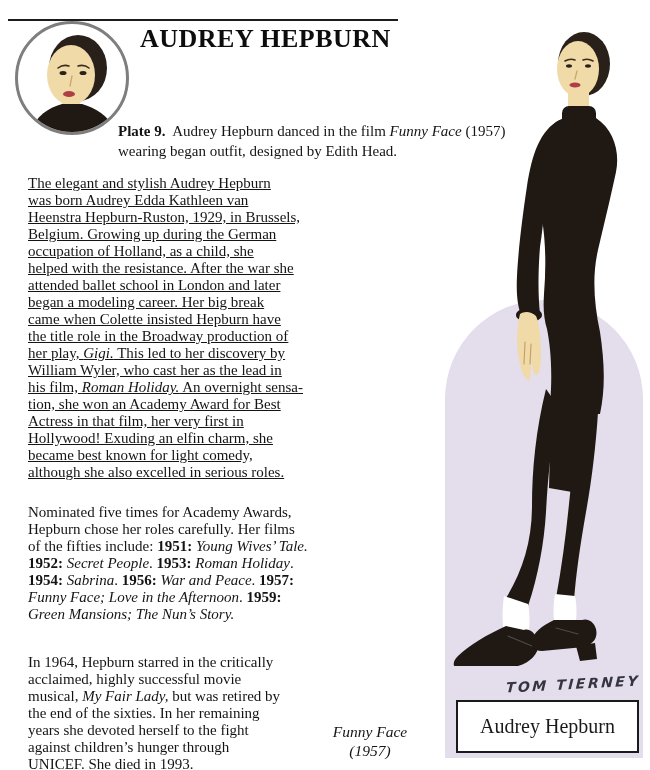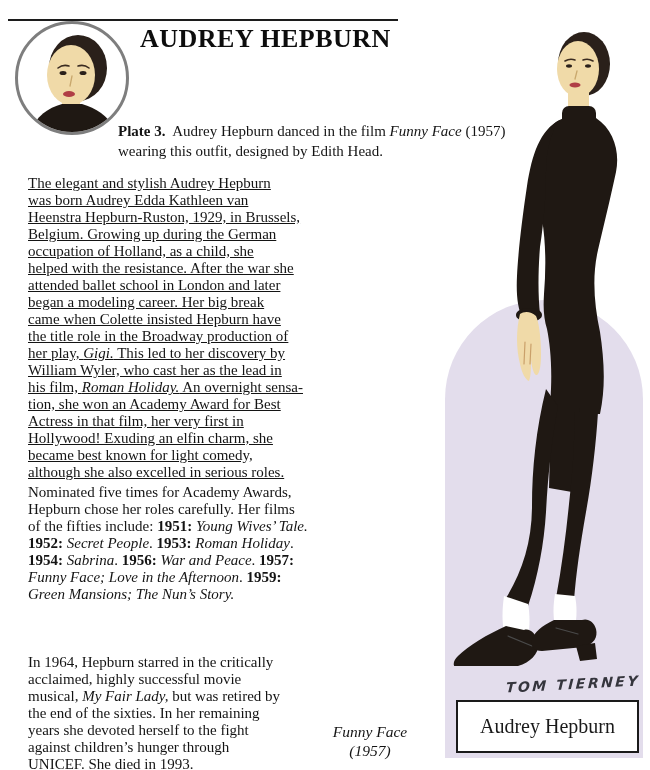--- a/index.html
+++ b/index.html
@@ -22,21 +22,21 @@
   .page-title{
     position:absolute;left:140px;top:24px;width:260px;
     font-size:26px;font-weight:bold;letter-spacing:.5px;color:#0d0d0d;z-index:1;
   }
   .plate-caption{
     position:absolute;left:118px;top:122px;width:420px;
     font-size:15px;line-height:19.5px;
   }
   .bio{position:absolute;left:28px;width:360px;font-size:15px;line-height:17px;}
   .bio-1{top:175px;text-decoration:underline;}
-  .bio-2{top:484px;}
+  .bio-2{top:504px;}
   .bio-3{top:654px;}
   .st-b{font-weight:bold;}
   .st-i{font-style:italic;}
   .backdrop-arch{
     position:absolute;left:445px;top:300px;width:198px;height:458px;
     background:var(--lavender);border-radius:99px 99px 0 0;z-index:0;
   }
   .doll-figure{position:absolute;left:448px;top:14px;width:202px;height:652px;z-index:1;}
   .artist-signature{
     position:absolute;left:498px;top:676px;width:150px;text-align:center;
@@ -80,21 +80,21 @@
       <ellipse class="f-hair" cx="45" cy="49" rx="3.5" ry="2"></ellipse>
       <ellipse class="f-hair" cx="65" cy="49" rx="3.5" ry="2"></ellipse>
       <path class="s-nose" d="M 54,52 L 52,62"></path>
       <ellipse class="f-lip" cx="51" cy="70" rx="6" ry="3"></ellipse>
       <path class="f-black" d="M 12,108 C 18,92 30,84 44,80 L 64,80 C 78,84 90,92 96,104 L 98,108 Z"></path>
     </svg>
   </div>
 
   <h1 class="page-title">AUDREY HEPBURN</h1>
 
-  <p class="plate-caption"><span class="st-b">Plate 3.</span><span>&nbsp; Audrey Hepburn danced in the film </span><span class="st-i">Funny Face</span><span> (1957)</span><br><span>wearing this outfit, designed by Edith Head.</span></p>
+  <p class="plate-caption"><span class="st-b">Plate 9.</span><span>&nbsp; Audrey Hepburn danced in the film </span><span class="st-i">Funny Face</span><span> (1957)</span><br><span>wearing began outfit, designed by Edith Head.</span></p>
 
   <p class="bio bio-1"><span>The elegant and stylish Audrey Hepburn</span><br><span>was born Audrey Edda Kathleen van</span><br><span>Heenstra Hepburn-Ruston, 1929, in Brussels,</span><br><span>Belgium. Growing up during the German</span><br><span>occupation of Holland, as a child, she</span><br><span>helped with the resistance. After the war she</span><br><span>attended ballet school in London and later</span><br><span>began a modeling career. Her big break</span><br><span>came when Colette insisted Hepburn have</span><br><span>the title role in the Broadway production of</span><br><span>her play, </span><span class="st-i">Gigi.</span><span> This led to her discovery by</span><br><span>William Wyler, who cast her as the lead in</span><br><span>his film, </span><span class="st-i">Roman Holiday.</span><span> An overnight sensa-</span><br><span>tion, she won an Academy Award for Best</span><br><span>Actress in that film, her very first in</span><br><span>Hollywood! Exuding an elfin charm, she</span><br><span>became best known for light comedy,</span><br><span>although she also excelled in serious roles.</span></p>
   <p class="bio bio-2"><span>Nominated five times for Academy Awards,</span><br><span>Hepburn chose her roles carefully. Her films</span><br><span>of the fifties include: </span><span class="st-b">1951:</span><span> </span><span class="st-i">Young Wives’ Tale.</span><br><span class="st-b">1952:</span><span> </span><span class="st-i">Secret People</span><span>. </span><span class="st-b">1953:</span><span> </span><span class="st-i">Roman Holiday</span><span>.</span><br><span class="st-b">1954:</span><span> </span><span class="st-i">Sabrina</span><span>. </span><span class="st-b">1956:</span><span> </span><span class="st-i">War and Peace</span><span>. </span><span class="st-b">1957:</span><br><span class="st-i">Funny Face; Love in the Afternoon</span><span>. </span><span class="st-b">1959:</span><br><span class="st-i">Green Mansions; The Nun’s Story.</span></p>
   <p class="bio bio-3"><span>In 1964, Hepburn starred in the critically</span><br><span>acclaimed, highly successful movie</span><br><span>musical, </span><span class="st-i">My Fair Lady,</span><span> but was retired by</span><br><span>the end of the sixties. In her remaining</span><br><span>years she devoted herself to the fight</span><br><span>against children’s hunger through</span><br><span>UNICEF. She died in 1993.</span></p>
 
   <svg class="doll-figure" viewBox="0 0 202 652" aria-hidden="true">
 
     <g>
       <ellipse class="f-hair" cx="136" cy="50" rx="26" ry="32"></ellipse>
       <ellipse class="f-skin" cx="130" cy="55" rx="21" ry="28"></ellipse>

